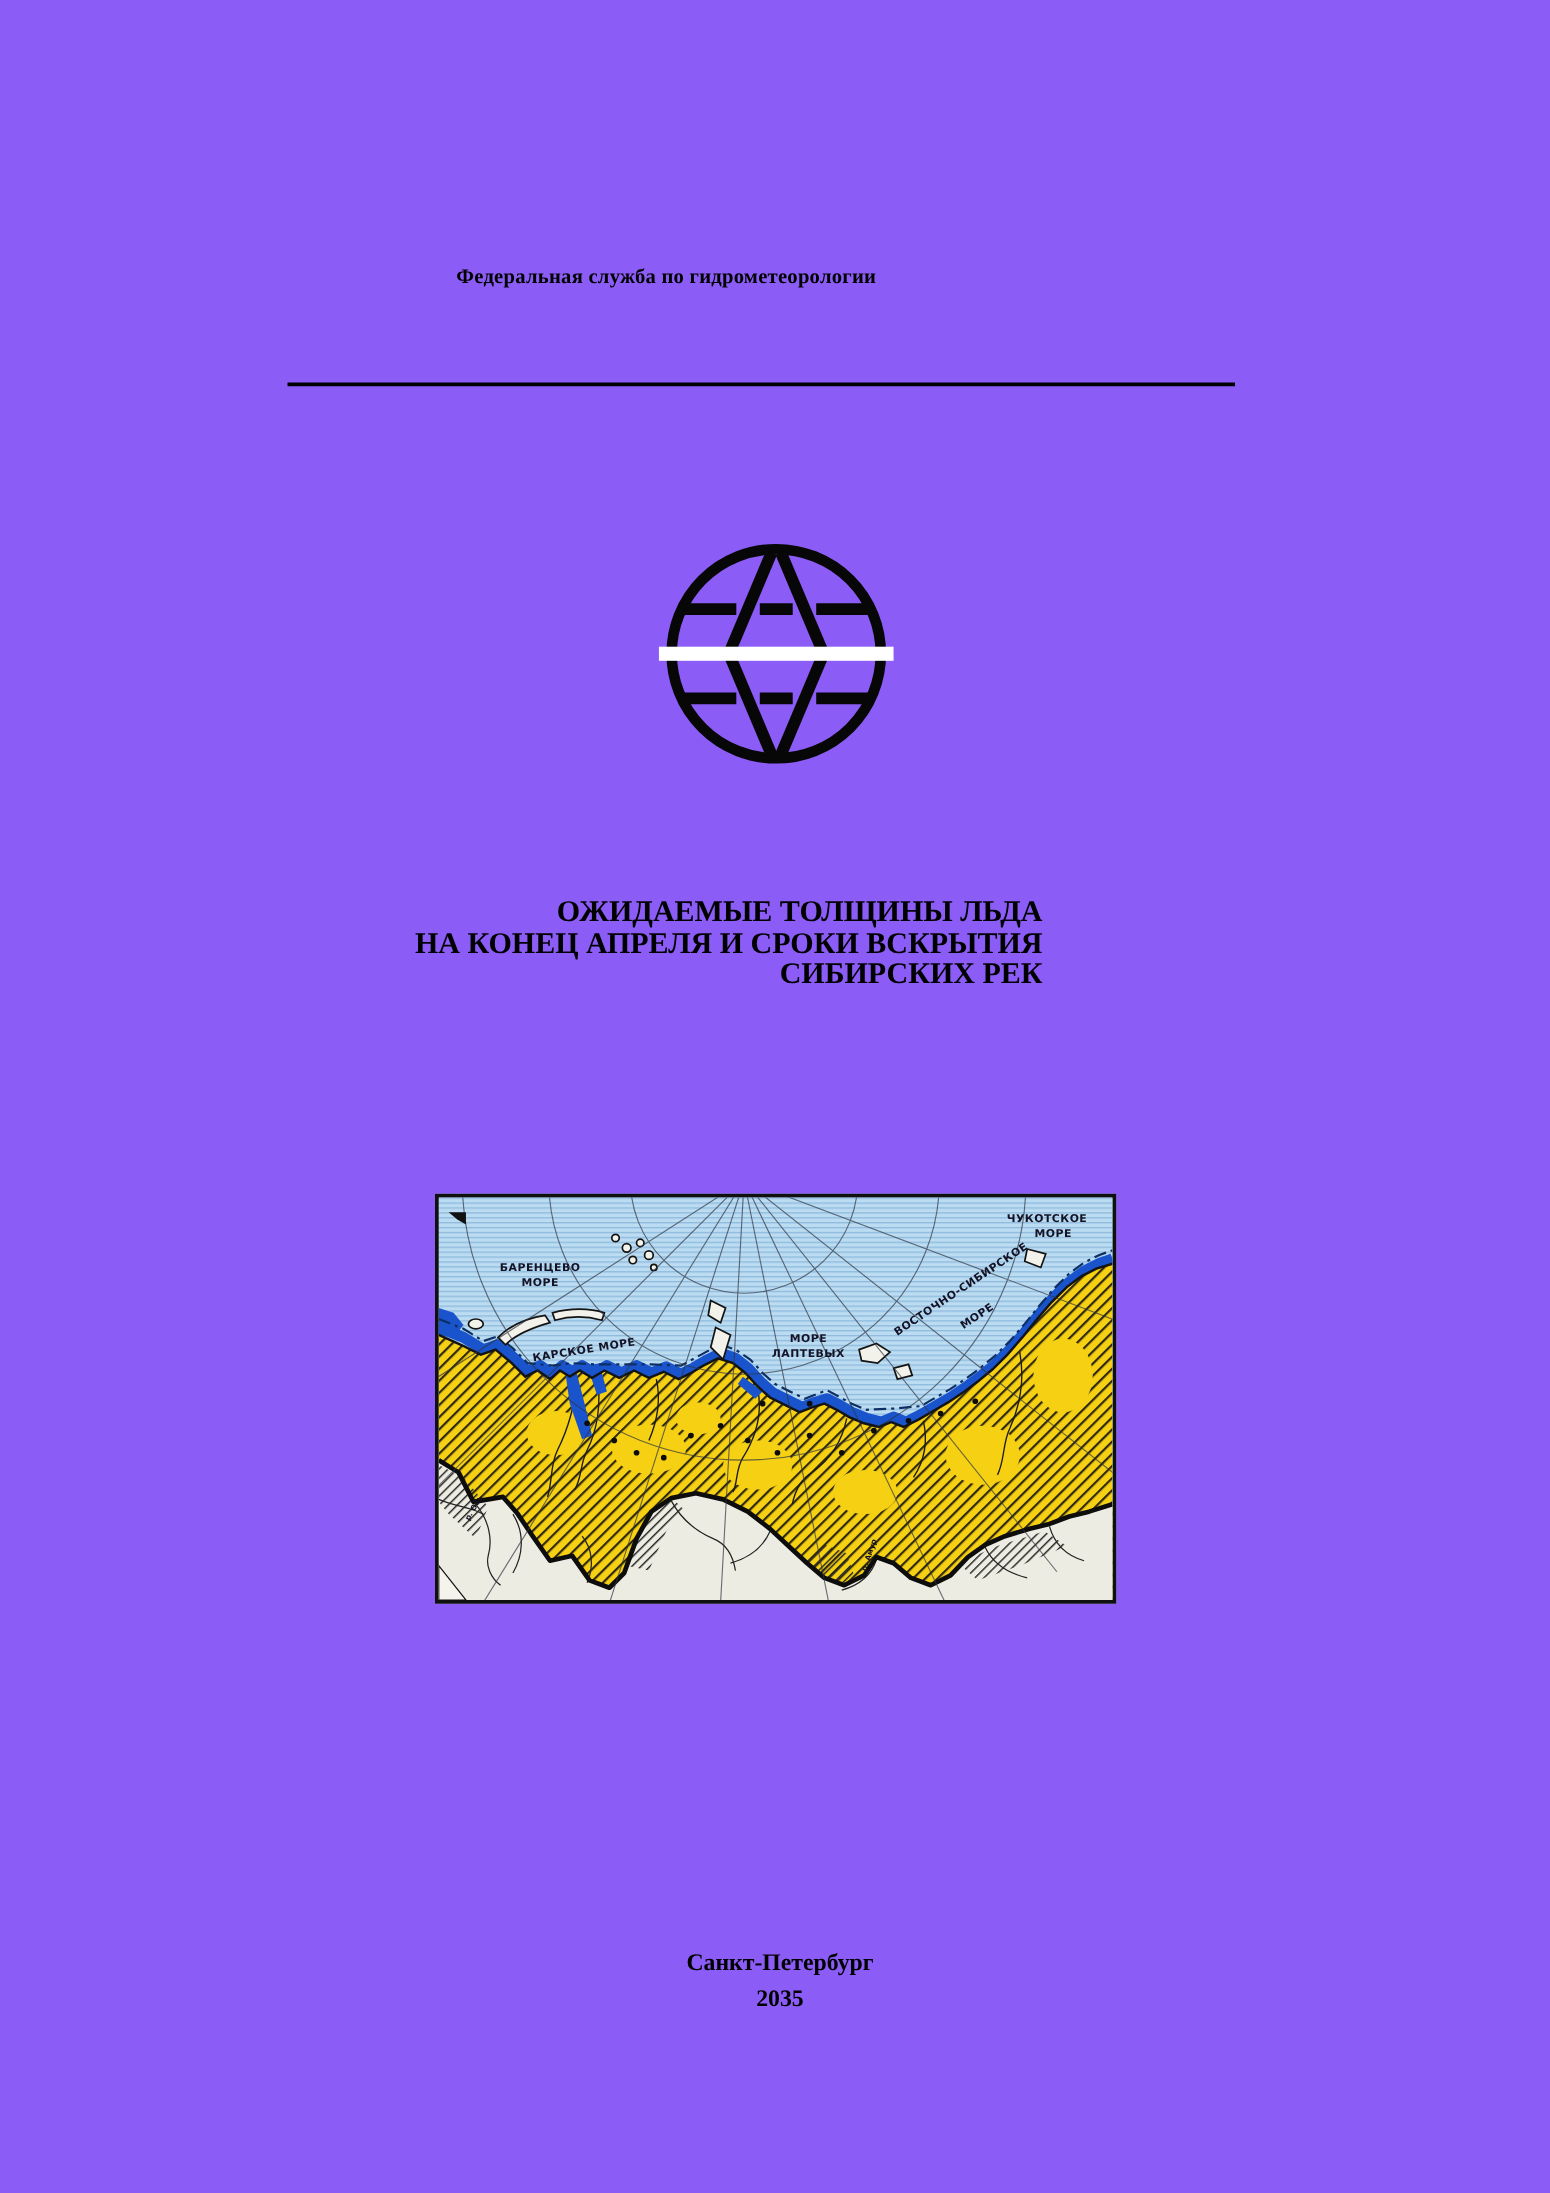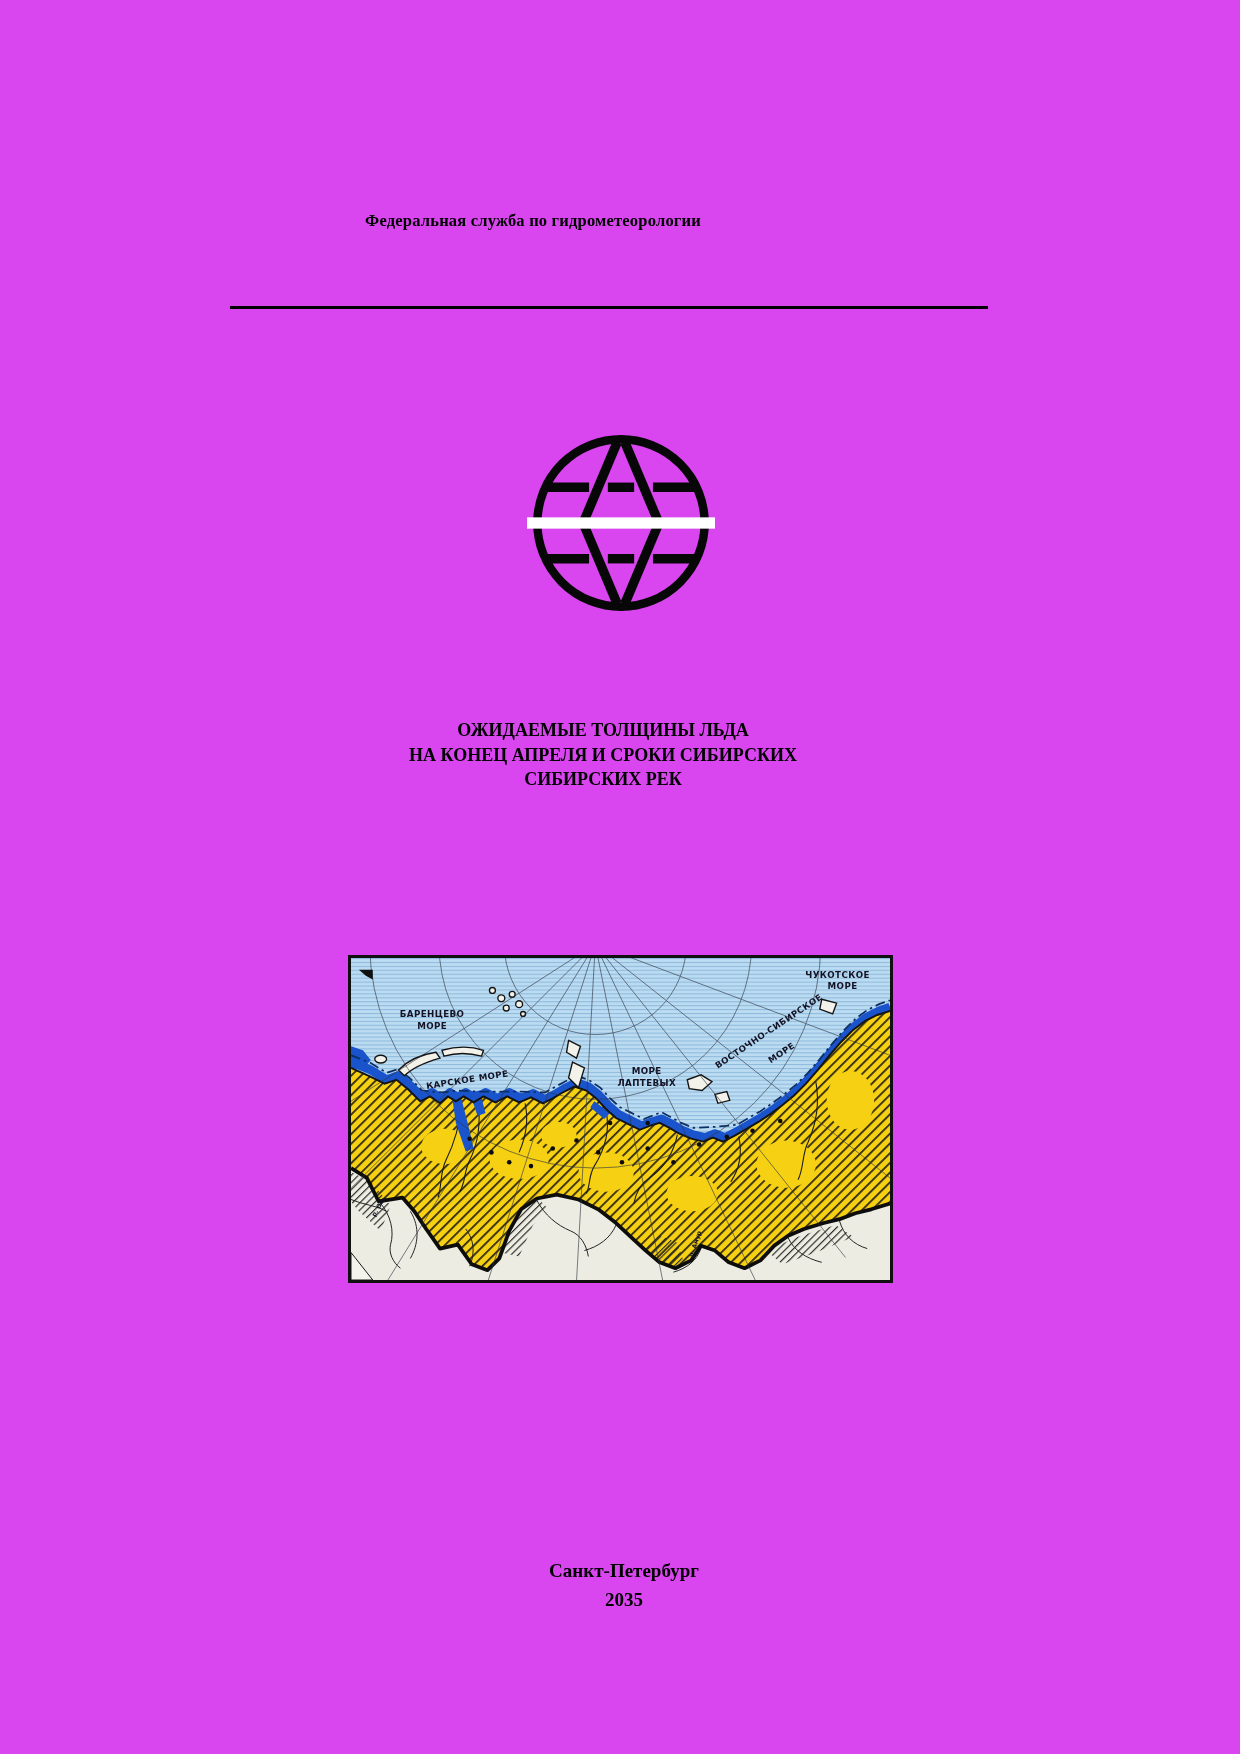--- a/index.html
+++ b/index.html
@@ -1,30 +1,30 @@
 <!DOCTYPE html>
 <html><head>
 <meta charset="utf-8">
 <style>
   html,body { margin:0; padding:0; background:#ffffff; }
   .page {
-    position:relative; width:1240px; height:1754px; background:#d946ef;
+    position:relative; width:1240px; height:1754px; background:#8b5cf6;
     font-family:"Liberation Serif", serif; color:#000; overflow:hidden;
   }
   .tblock {
     position:absolute; transform:translateX(-50%);
     text-align:center; font-weight:bold; white-space:nowrap;
   }
   .agency   { left:533px; top:208px; font-size:16.5px; line-height:26px; letter-spacing:.2px; }
   .rule     { position:absolute; left:230px; top:306px; width:758px; height:3px; background:#000; }
   .institute{ left:533px; top:327px; font-size:17.5px; line-height:25.5px; letter-spacing:.2px; }
   .logo-wrap{ position:absolute; left:621px; top:429px; transform:translateX(-50%); width:188px; height:188px; }
   .btitle   { left:583px; top:643px; font-size:18px; line-height:26px; }
   .btitle .num { font-size:16.5px; }
-  .subtitle { left:603px; top:718px; font-size:18px; line-height:24.5px; }
+  .subtitle { left:583px; top:718px; font-size:24px; line-height:24.5px;text-align:right; }
   .map-frame{
     position:absolute; left:348px; top:955px; width:545px; height:328px;
     border:3px solid #101010; box-sizing:border-box; background:#bcdcf2;
   }
   .map-frame svg { display:block; width:539px; height:322px; }
   .imprint  { left:624px; top:1556px; font-size:19px; line-height:29px; }
   .maplabel { font-family:"DejaVu Sans", sans-serif; font-weight:bold; fill:#131325; }
 </style>
 </head>
 <body>
@@ -58,21 +58,21 @@
         <path d="M134,138 L178,138" stroke-width="10"></path>
       </g>
 
       <rect x="0" y="94" width="200" height="12" fill="#ffffff"></rect>
     </svg>
   </div>
 
 
   <div class="tblock subtitle">
     <div>ОЖИДАЕМЫЕ ТОЛЩИНЫ ЛЬДА</div>
-    <div>НА КОНЕЦ АПРЕЛЯ И СРОКИ СИБИРСКИХ</div>
+    <div>НА КОНЕЦ АПРЕЛЯ И СРОКИ ВСКРЫТИЯ</div>
     <div>СИБИРСКИХ РЕК</div>
   </div>
 
   <div class="map-frame">
     <svg viewBox="0 0 545 328" preserveAspectRatio="none">
       <defs>
         <pattern id="sea" width="6" height="4" patternUnits="userSpaceOnUse">
           <rect width="6" height="4" fill="#bcdcf2"></rect>
           <rect width="6" height="1.1" fill="#8fbbdd"></rect>
         </pattern>

